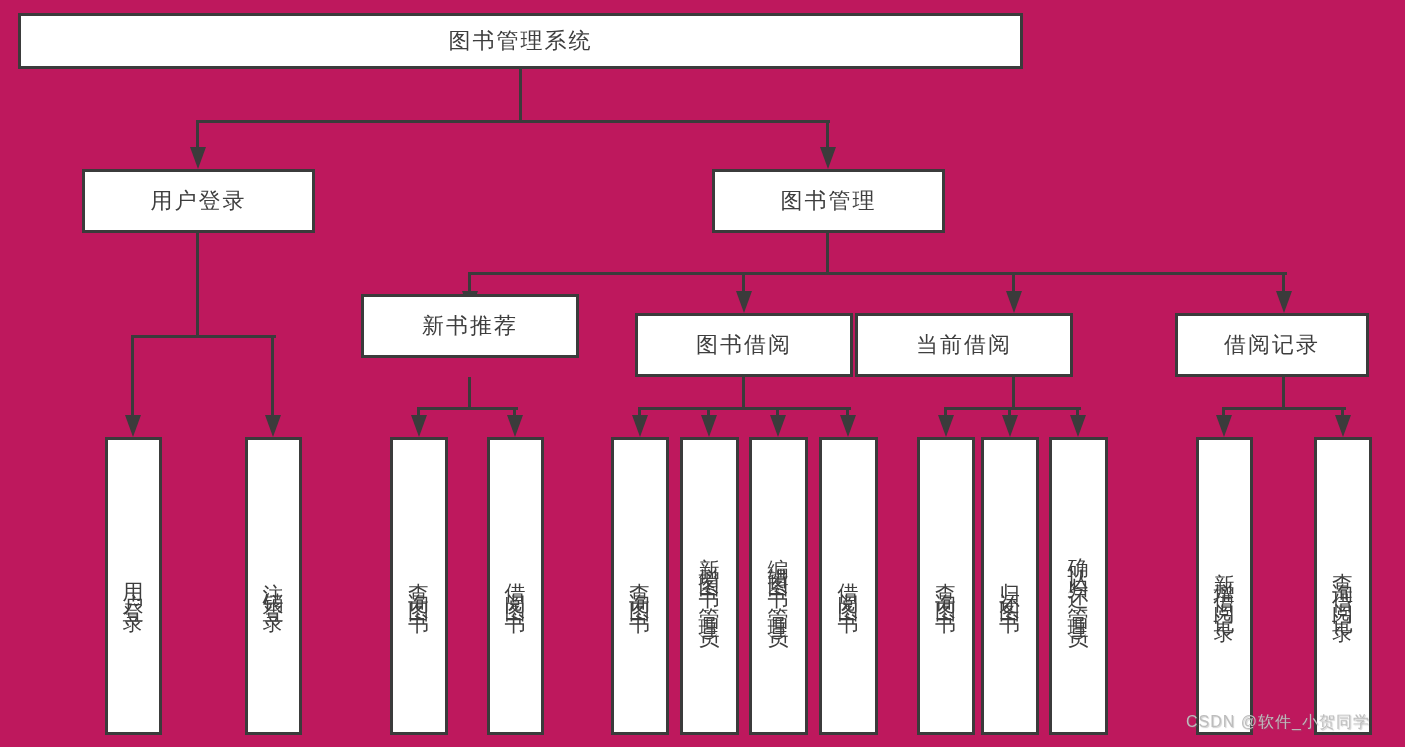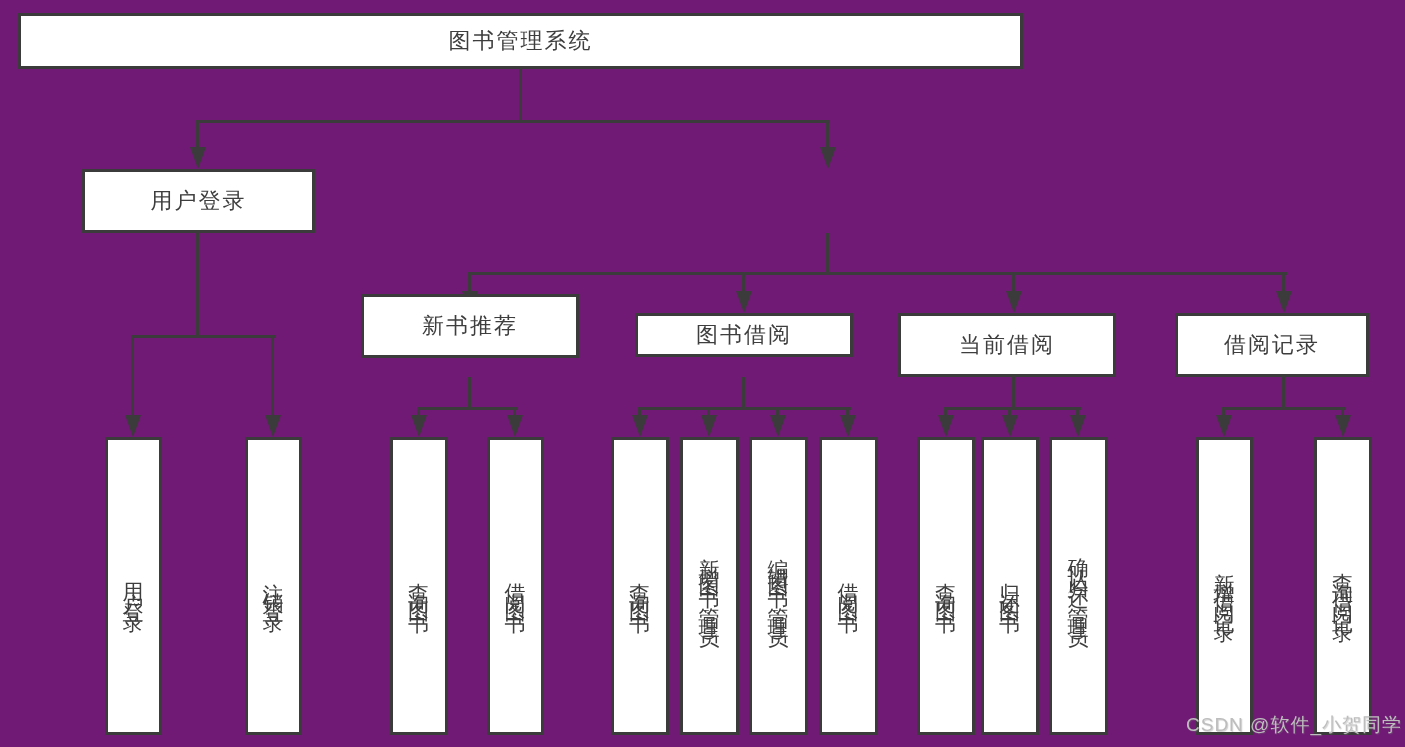--- a/index.html
+++ b/index.html
@@ -1,75 +1,76 @@
 <!DOCTYPE html>
 <html><head>
 <meta charset="utf-8">
 <style>
   html,body{margin:0;padding:0;background:#fff;}
   body{font-family:"Liberation Sans","DejaVu Sans",sans-serif;}
-  #canvas{position:relative;width:1405px;height:747px;background:#701a75;overflow:hidden;}
+  #canvas{position:relative;width:1405px;height:747px;background:#be185d;overflow:hidden;}
 
   
   .box{position:absolute;box-sizing:border-box;border:3px solid #3b3b3b;background:#fff;
        display:flex;align-items:center;justify-content:center;
        font-size:22px;color:#3e3e3e;letter-spacing:2px;white-space:nowrap;}
   .vbox{position:absolute;box-sizing:border-box;border:3px solid #3b3b3b;background:#fff;
         top:437px;height:298px;display:flex;align-items:center;justify-content:center;
         font-size:21px;color:#3e3e3e;}
   .vbox span{writing-mode:vertical-rl;text-orientation:mixed;letter-spacing:10px;line-height:1;}
 
   
   .vl{position:absolute;width:3px;background:#3b3b3b;}
   .hl{position:absolute;height:3px;background:#3b3b3b;}
   .ar{position:absolute;width:0;height:0;border-left:8px solid transparent;
       border-right:8px solid transparent;border-top:22px solid #3b3b3b;}
 
   
-  .watermark{position:absolute;left:1186px;top:712px;z-index:6;font-size:19px;
+  .watermark{position:absolute;left:1186px;top:712px;z-index:6;font-size:16px;
              color:#bdbdbd;letter-spacing:1px;white-space:nowrap;
              text-shadow:1px 1px 1px rgba(120,120,120,.35);}
 </style>
 </head>
 <body>
 
 <div id="canvas">
 
   <div class="box" style="left:18px;top:13px;width:1005px;height:56px">图书管理系统</div>
 
   <div class="vl" style="left:519px;top:69px;height:51px"></div>
   <div class="hl" style="left:197px;top:120px;width:633px"></div>
   <div class="vl" style="left:196px;top:120px;height:27px"></div>
   <div class="ar" style="left:190px;top:147px"></div>
   <div class="vl" style="left:826px;top:120px;height:27px"></div>
   <div class="ar" style="left:820px;top:147px"></div>
 
   <div class="box" style="left:82px;top:169px;width:233px;height:64px">用户登录</div>
+  <div class="box" style="left:712px;top:169px;width:233px;height:64px">图书管理</div>
 
   <div class="vl" style="left:196px;top:233px;height:102px"></div>
   <div class="hl" style="left:131px;top:335px;width:145px"></div>
   <div class="vl" style="left:131px;top:335px;height:80px"></div>
   <div class="ar" style="left:125px;top:415px"></div>
   <div class="vl" style="left:271px;top:335px;height:80px"></div>
   <div class="ar" style="left:265px;top:415px"></div>
 
   <div class="vl" style="left:826px;top:233px;height:39px"></div>
   <div class="hl" style="left:468px;top:272px;width:819px"></div>
   <div class="vl" style="left:468px;top:272px;height:19px"></div>
   <div class="ar" style="left:462px;top:291px"></div>
   <div class="vl" style="left:742px;top:272px;height:19px"></div>
   <div class="ar" style="left:736px;top:291px"></div>
   <div class="vl" style="left:1012px;top:272px;height:19px"></div>
   <div class="ar" style="left:1006px;top:291px"></div>
   <div class="vl" style="left:1282px;top:272px;height:19px"></div>
   <div class="ar" style="left:1276px;top:291px"></div>
 
   <div class="box" style="left:361px;top:294px;width:218px;height:64px">新书推荐</div>
-  <div class="box" style="left:635px;top:313px;width:218px;height:44px">图书借阅</div>
-  <div class="box" style="left:898px;top:313px;width:218px;height:64px">当前借阅</div>
+  <div class="box" style="left:635px;top:313px;width:218px;height:64px">图书借阅</div>
+  <div class="box" style="left:855px;top:313px;width:218px;height:64px">当前借阅</div>
   <div class="box" style="left:1175px;top:313px;width:194px;height:64px">借阅记录</div>
 
   <div class="vl" style="left:468px;top:377px;height:30px"></div>
   <div class="hl" style="left:417px;top:407px;width:101px"></div>
   <div class="vl" style="left:417px;top:407px;height:8px"></div>
   <div class="ar" style="left:411px;top:415px"></div>
   <div class="vl" style="left:513px;top:407px;height:8px"></div>
   <div class="ar" style="left:507px;top:415px"></div>
 
   <div class="vl" style="left:742px;top:377px;height:30px"></div>

